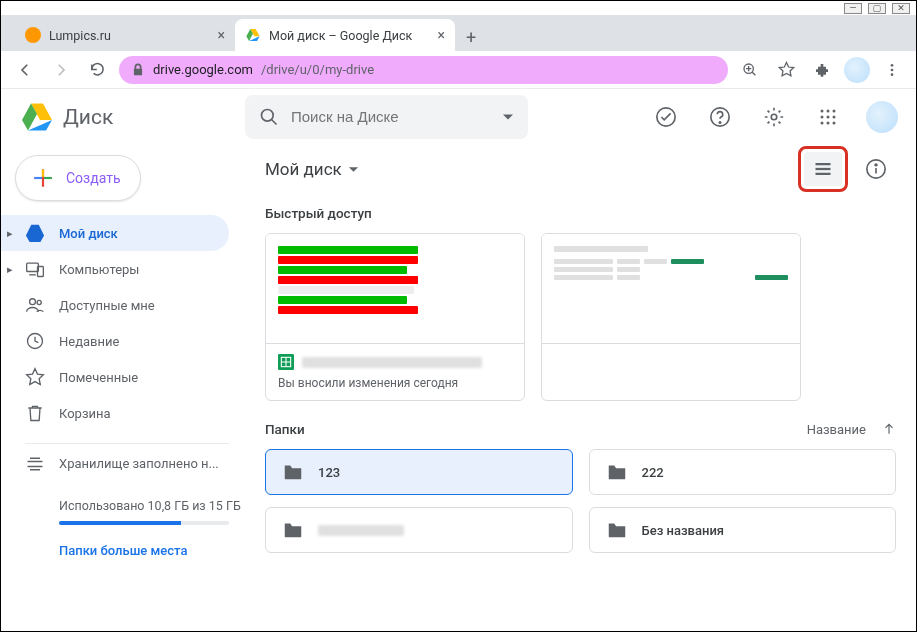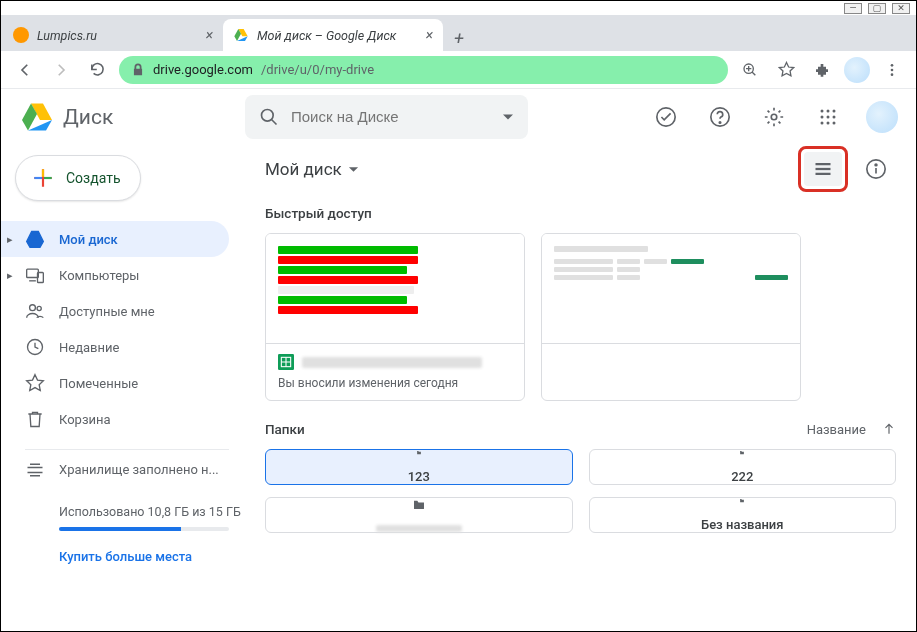--- a/index.html
+++ b/index.html
@@ -4,52 +4,52 @@
   <style>
     * { box-sizing: border-box; margin: 0; padding: 0; }
     body { font-family: 'Segoe UI', Roboto, Arial, sans-serif; font-size: 13px; color: #202124; background: #fff; }
     .window { width: 917px; height: 632px; border: 1px solid #000; position: relative; overflow: hidden; }
 
     
     .titlebar { height: 14px; background: #fff; display: flex; justify-content: flex-end; align-items: center; padding-right: 6px; gap: 6px; }
     .wc { width: 18px; height: 11px; border: 1px solid #888; display: flex; align-items: center; justify-content: center; font-size: 9px; line-height: 1; color: #555; background: #f1f1f1; }
 
     
-    .tabstrip { height: 36px; background: #dee1e6; display: flex; align-items: flex-end; padding-left: 2px; font-style: italic; }
+    .tabstrip { height: 36px; background: #dee1e6; display: flex; align-items: flex-end; padding-left: 14px; }
     .tab { height: 32px; display: flex; align-items: center; padding: 0 10px; gap: 8px; border-radius: 8px 8px 0 0; font-size: 12.5px; color: #3c4043; min-width: 220px; position: relative; }
     .tab.active { background: #fff; }
     .tab .favicon { width: 16px; height: 16px; flex-shrink: 0; }
     .tab .close { color: #5f6368; font-size: 14px; }
     .newtab { width: 28px; height: 28px; display: flex; align-items: center; justify-content: center; font-size: 18px; color: #5f6368; margin-left: 2px; }
 
     .favicon-orange { background: #ff9800; border-radius: 50%; }
 
     
     .urlbar { height: 38px; background: #fff; display: flex; align-items: center; padding: 0 10px; gap: 8px; border-bottom: 1px solid #e8eaed; }
     .urlbtn { width: 28px; height: 28px; display: flex; align-items: center; justify-content: center; color: #5f6368; border-radius: 50%; }
     .urlbtn.disabled { color: #bdbdbd; }
-    .addr { flex: 1; height: 28px; background: #86efac; border-radius: 14px; display: flex; align-items: center; padding: 0 12px; gap: 8px; color: #202124; font-size: 13px; }
+    .addr { flex: 1; height: 28px; background: #f0abfc; border-radius: 14px; display: flex; align-items: center; padding: 0 12px; gap: 8px; color: #202124; font-size: 13px; }
     .addr .domain { color: #202124; }
     .addr .path { color: #5f6368; }
     .avatar { width: 26px; height: 26px; border-radius: 50%; background: radial-gradient(circle at 40% 40%, #e3f2fd, #bbdefb); }
 
     
     .appheader { height: 56px; display: flex; align-items: center; padding: 0 18px; gap: 14px; border-bottom: 1px solid #fff; }
     .logo-wrap { display: flex; align-items: center; gap: 8px; width: 212px; }
     .logo-text { font-size: 21px; color: #5f6368; }
     .searchbox { flex: 1; height: 44px; background: #f1f3f4; border-radius: 8px; display: flex; align-items: center; padding: 0 14px; gap: 12px; color: #5f6368; max-width: 440px; }
     .searchbox input { border: none; background: transparent; outline: none; flex: 1; font-size: 15px; color: #5f6368; }
     .hspacer { flex: 1; }
     .hicon { width: 40px; height: 40px; display: flex; align-items: center; justify-content: center; color: #5f6368; border-radius: 50%; }
     .avatar2 { width: 32px; height: 32px; border-radius: 50%; background: radial-gradient(circle at 40% 40%, #e3f2fd, #bbdefb); margin-left: 4px; }
 
     
     .content { display: flex; height: calc(100% - 14px - 36px - 38px - 56px); }
     .sidebar { width: 244px; padding-top: 10px; display: flex; flex-direction: column; overflow: hidden; }
-    .createbtn { margin: 0 0 20px 14px; width: 126px; height: 46px; border: 1px solid #dadce0; border-radius: 23px; display: flex; align-items: center; padding-left: 14px; gap: 10px; background: #fff; box-shadow: 0 1px 2px rgba(0,0,0,.1); font-size: 14px; color: #14532d; }
+    .createbtn { margin: 0 0 14px 14px; width: 126px; height: 46px; border: 1px solid #dadce0; border-radius: 23px; display: flex; align-items: center; padding-left: 14px; gap: 10px; background: #fff; box-shadow: 0 1px 2px rgba(0,0,0,.1); font-size: 14px; color: #8b5cf6; }
     .navitem { height: 36px; display: flex; align-items: center; padding-left: 24px; gap: 14px; font-size: 13px; color: #5f6368; border-radius: 0 18px 18px 0; margin-right: 16px; position: relative; }
     .navitem .chev { position: absolute; left: 6px; color: #5f6368; font-size: 11px; }
     .navitem.active { background: #e8f0fe; color: #1967d2; font-weight: 500; }
     .navitem.active svg { stroke: #1967d2; fill: #1967d2; }
     .divider { height: 1px; background: #e8eaed; margin: 12px 16px 10px 24px; }
     .storage { padding: 0 16px 0 24px; display: flex; gap: 14px; align-items: flex-start; }
     .storage-text { font-size: 13px; color: #5f6368; line-height: 1.5; }
     .storage-title { white-space: nowrap; overflow: hidden; text-overflow: ellipsis; max-width: 168px; }
     .storage-used { font-size: 12.5px; color: #5f6368; margin-left: 58px; margin-top: 24px; }
     .progressbar { height: 4px; background: #e8eaed; border-radius: 2px; margin: 8px 16px 0 58px; overflow: hidden; }
@@ -69,21 +69,21 @@
     .qapreview .bar { height: 8px; border-radius: 1px; }
     .qameta { padding: 10px 12px; }
     .qameta-top { display: flex; align-items: center; gap: 8px; margin-bottom: 6px; }
     .qameta-title { height: 11px; width: 180px; background: #e0e0e0; border-radius: 2px; filter: blur(1.5px); }
     .qameta-sub { font-size: 12px; color: #5f6368; }
 
     .folders-header { display: flex; align-items: center; justify-content: space-between; padding: 20px 20px 12px 20px; }
     .folders-label { font-size: 13.5px; color: #3c4043; font-weight: 500; }
     .sortby { font-size: 13px; color: #5f6368; display: flex; align-items: center; gap: 16px; }
     .foldergrid { display: grid; grid-template-columns: 1fr 1fr; gap: 12px 16px; padding: 0 20px; }
-    .folder { height: 36px; border: 1px solid #dadce0; border-radius: 6px; display: flex; align-items: center; padding: 0 16px; gap: 14px; font-size: 13px; color: #3c4043; font-weight: 500; flex-direction: column; }
+    .folder { height: 46px; border: 1px solid #dadce0; border-radius: 6px; display: flex; align-items: center; padding: 0 16px; gap: 14px; font-size: 13px; color: #3c4043; font-weight: 500; }
     .folder.selected { border-color: #1a73e8; background: #e8f0fe; }
     .folder-blur { width: 86px; height: 11px; background: #e0e0e0; border-radius: 2px; filter: blur(1.5px); }
 
     svg { display: block; }
   </style>
 </head>
 <body>
 
 <div class="window">
 
@@ -283,21 +283,21 @@
             <path d="M3 9 h18 M3 15 h18 M6 5 h12 M6 19 h12"></path>
           </svg>
         <div class="storage-text">
           <div class="storage-title">Хранилище заполнено н...</div>
         </div>
       </div>
       <div class="storage-used">Использовано 10,8 ГБ из 15 ГБ</div>
       <div class="progressbar">
         <div class="progressbar-fill" style="width:72%"></div>
       </div>
-      <div class="buylink">Купить больше места</div>
+      <div class="buylink">Папки больше места</div>
     </div>
 
     <div class="main">
       <div class="mainheader">
         <div class="bc">
           <span>Мой диск</span>
           <svg width="11" height="11" viewBox="0 0 24 24" fill="#5f6368">
               <path d="M2 7 L12 17 L22 7 Z"></path>
             </svg>
         </div>

